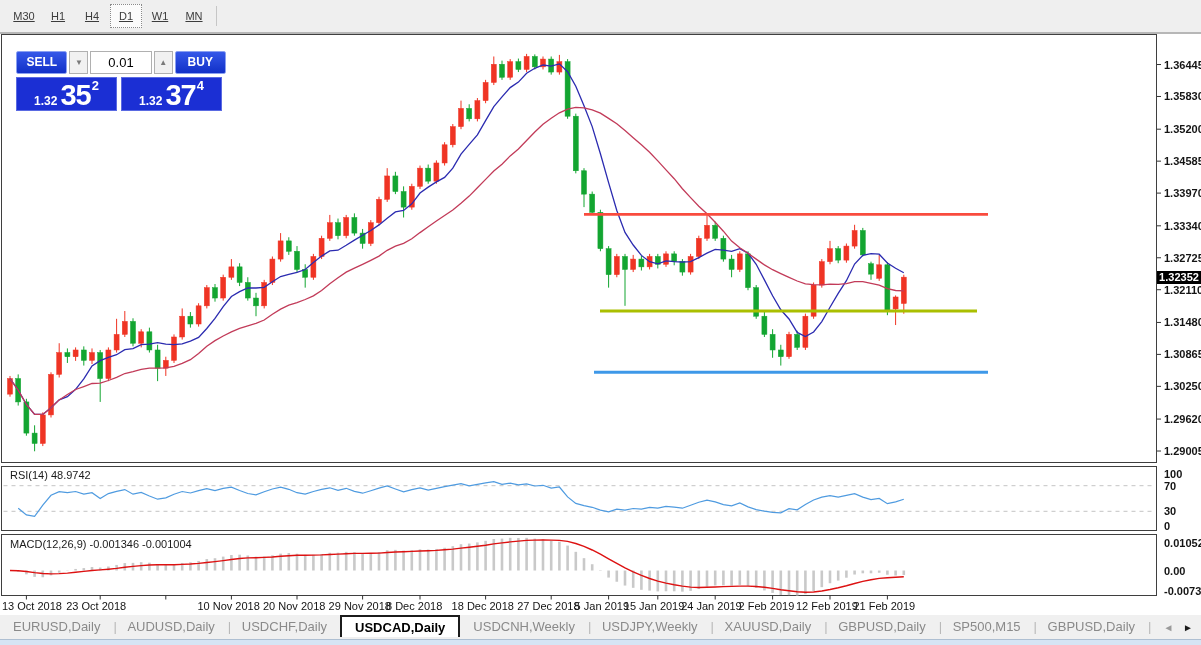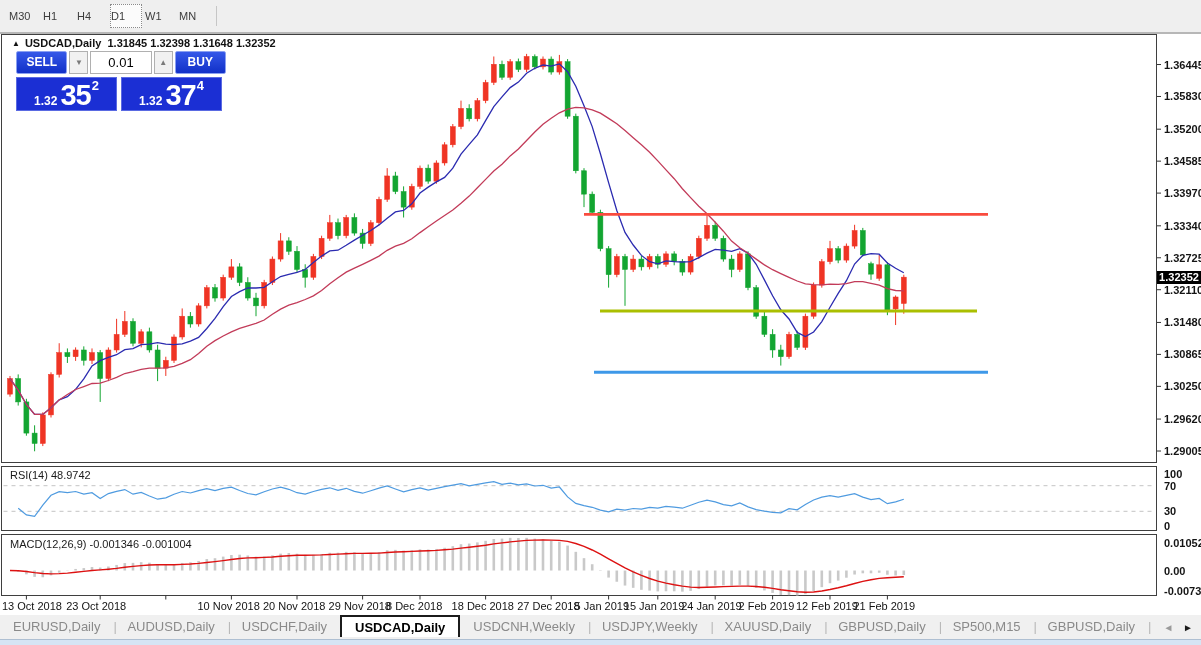--- a/index.html
+++ b/index.html
@@ -1,19 +1,19 @@
 <!DOCTYPE html>
 <html><head>
 <meta charset="utf-8">
 <style>
   html,body{margin:0;padding:0;background:#f0f0f0;}
   #app{position:relative;width:1201px;height:645px;background:#ffffff;font-family:"Liberation Sans",sans-serif;overflow:hidden;}
   
   #toolbar{position:absolute;left:0;top:0;width:1201px;height:32px;background:#efefef;border-bottom:2px solid #b7b7b7;z-index:5;}
-  .tf-btn{position:relative;display:inline-block;margin:4px 0 0 2px;padding:0;width:30px;height:22px;line-height:22px;font-size:11px;color:#3c3c3c;background:transparent;border:1px solid transparent;cursor:pointer;}
+  .tf-btn{position:relative;display:inline-block;margin:4px 0 0 2px;padding:0;width:30px;height:22px;line-height:22px;text-align:center;font-size:11px;color:#3c3c3c;background:transparent;border:1px solid transparent;cursor:pointer;text-decoration:underline;}
   .tf-btn:first-child{margin-left:8px;}
   .tf-btn.active{background:#fbfbfb;border:1px dotted #8a8a8a;}
   .tb-sep{display:inline-block;width:1px;height:20px;background:#c6c6c6;margin:6px 4px 0 6px;vertical-align:top;}
   
   #cv{position:absolute;left:0;top:0;z-index:1;}
   
   .lbl{position:absolute;white-space:nowrap;}
   #chart-title{left:12px;top:37px;font-size:11px;font-weight:bold;color:#111;z-index:4;}
   #chart-title .tri{font-size:8px;margin-right:5px;position:relative;top:-1px;cursor:pointer;}
   .axis-lbl{font-size:11px;font-weight:bold;color:#141414;height:12px;line-height:12px;z-index:3;}
@@ -424,23 +424,20 @@
         <line x1="862.8" y1="570.5182328190743" x2="862.8" y2="573.2946309952347" stroke="#c9c9c9" stroke-width="2.6"></line>
         <line x1="870.9999999999999" y1="570.5182328190743" x2="870.9999999999999" y2="573.2947811148293" stroke="#c9c9c9" stroke-width="2.6"></line>
         <line x1="879.1999999999999" y1="570.5182328190743" x2="879.1999999999999" y2="572.7718700930639" stroke="#c9c9c9" stroke-width="2.6"></line>
         <line x1="887.4" y1="570.5182328190743" x2="887.4" y2="574.738836236289" stroke="#c9c9c9" stroke-width="2.6"></line>
         <line x1="895.5999999999999" y1="570.5182328190743" x2="895.5999999999999" y2="575.5220272217205" stroke="#c9c9c9" stroke-width="2.6"></line>
         <line x1="903.8" y1="570.5182328190743" x2="903.8" y2="575.0357825544387" stroke="#c9c9c9" stroke-width="2.6"></line>
       </g>
       <polyline points="10.0,570.5 18.2,570.8 26.4,571.5 34.6,572.6 42.8,573.5 51.0,573.9 59.2,573.6 67.4,573.1 75.6,572.2 83.8,571.4 92.0,570.5 100.2,569.9 108.4,569.2 116.6,568.4 124.8,567.3 133.0,566.4 141.2,565.6 149.4,565.0 157.6,564.8 165.8,564.8 174.0,564.8 182.2,564.4 190.4,564.0 198.6,563.4 206.8,562.5 215.0,561.6 223.2,560.6 231.4,559.5 239.6,558.5 247.8,557.9 256.0,557.7 264.2,557.4 272.4,557.0 280.6,556.3 288.8,555.7 297.0,555.3 305.2,555.2 313.4,555.1 321.6,554.9 329.8,554.5 338.0,554.1 346.2,553.7 354.4,553.4 362.6,553.4 370.8,553.3 379.0,553.1 387.2,552.5 395.4,552.0 403.6,551.7 411.8,551.4 420.0,551.0 428.2,550.7 436.4,550.4 444.6,549.8 452.8,549.1 461.0,548.1 469.2,547.2 477.4,546.2 485.6,545.2 493.8,543.9 502.0,542.9 510.2,541.9 518.4,541.1 526.6,540.4 534.8,540.1 543.0,539.9 551.2,540.1 559.4,540.4 567.6,541.4 575.8,543.5 584.0,546.4 592.2,550.0 600.4,554.2 608.6,558.9 616.8,563.4 625.0,567.9 633.2,571.9 641.4,575.4 649.6,578.5 657.8,581.1 666.0,583.1 674.2,584.7 682.4,586.1 690.6,587.1 698.8,587.5 707.0,587.3 715.2,587.0 723.4,586.6 731.6,586.4 739.8,586.1 748.0,586.1 756.2,586.5 764.4,587.3 772.6,588.4 780.8,589.7 789.0,590.8 797.2,591.8 805.4,592.2 813.6,592.0 821.8,591.0 830.0,589.5 838.2,587.7 846.4,585.7 854.6,583.5 862.8,581.4 871.0,579.8 879.2,578.4 887.4,577.7 895.6,577.2 903.8,576.8" fill="none" stroke="#dd1111" stroke-width="1.4"></polyline>
     </svg>
 
-  <div id="chart-title" class="lbl">
-    <span class="tri">▲</span><span>USDCAD,Daily</span>&nbsp;&nbsp;<span>1.31845 1.32398 1.31648 1.32352</span>
-  </div>
 
   <div id="trade-panel">
     <div id="tp-row1">
       <div class="tp-btn">SELL</div>
       <div class="tp-spin">▼</div>
       <div id="tp-lot">0.01</div>
       <div class="tp-spin up">▲</div>
       <div class="tp-btn">BUY</div>
     </div>
     <div id="tp-row2">

